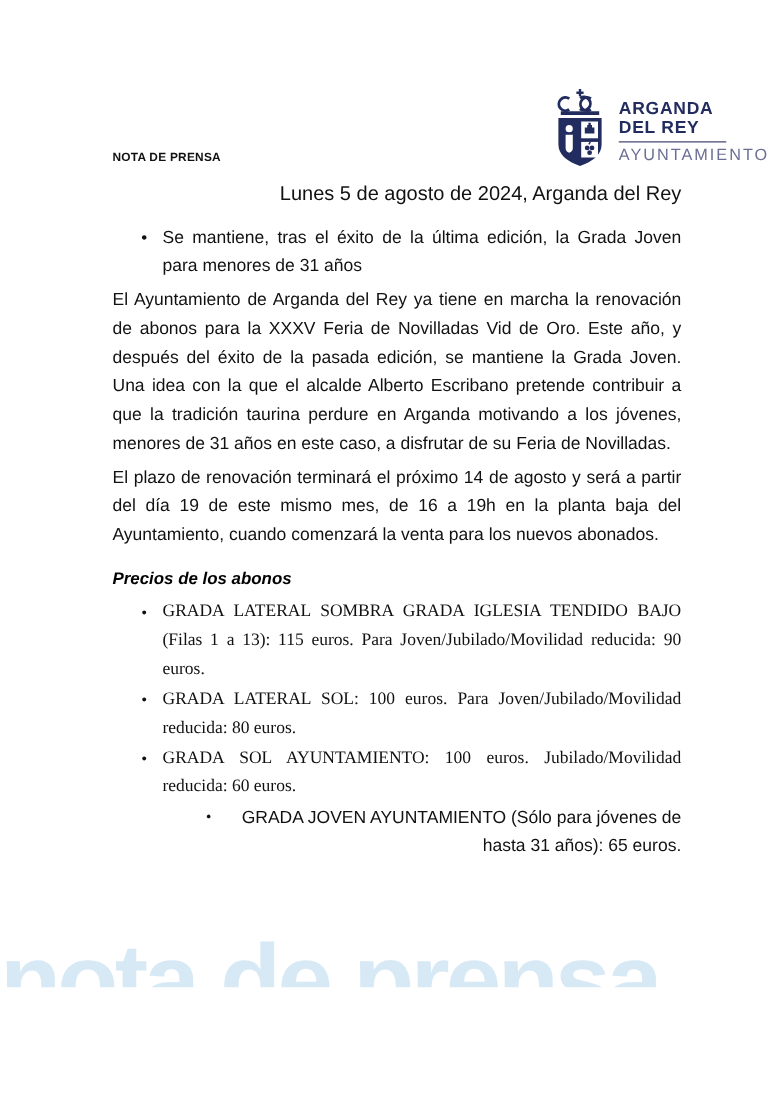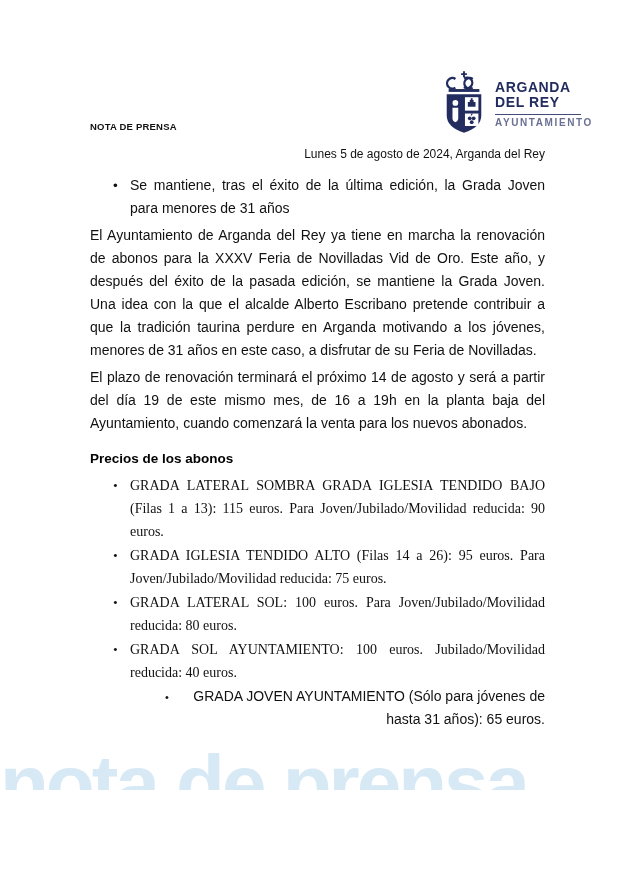--- a/index.html
+++ b/index.html
@@ -26,25 +26,25 @@
     font-size:9.5px;font-weight:bold;letter-spacing:.2px;color:#111;
   }
   .logo{
     position:absolute;top:70px;right:40px;
     display:flex;align-items:center;gap:7px;
     width:145px;
   }
   .logo-text{color:var(--navy);line-height:1;}
   .logo-name{font-size:14px;font-weight:bold;letter-spacing:.6px;line-height:1.12;}
   .logo-rule{height:1.5px;background:var(--navy);opacity:.85;margin:3px 0 3px 0;width:86px;}
-  .logo-sub{font-size:10px;letter-spacing:1.6px;color:#6a7094;font-weight:700;}
+  .logo-sub{font-size:13px;letter-spacing:1.6px;color:#6a7094;font-weight:400;}
   .dateline{
     margin-top:15px;
     text-align:right;
-    font-size:12px;color:#111;
+    font-size:16px;color:#111;
   }
   h1.doc-title{
     margin-top:15px;
     font-size:16.5px;line-height:28px;font-weight:bold;color:#000;
     text-align:justify;
   }
   .body-text{font-size:14px;line-height:23px;text-align:justify;color:#111;}
   ul.bullets{list-style:none;margin-top:13px;}
   ul.bullets li{
     position:relative;
@@ -52,21 +52,21 @@
     margin-bottom:1px;
   }
   ul.bullets li::before{
     content:"\2022";
     position:absolute;left:-17px;top:0;
     font-size:13.5px;color:#111;
   }
   p.para{margin-top:4px;}
   h2.section-heading{
     margin-top:16px;
-    font-size:13.5px;font-weight:bold;color:#000;
+    font-size:13.5px;font-weight:bold;color:#000;font-style:italic;
   }
   ul.prices{margin-top:8px;font-family:Liberation Serif, serif;}
   .sub-item{
     position:relative;
     margin-left:75px;
     text-align:right;
   }
   .sub-item::before{
     content:"\2022";
     position:absolute;left:0px;top:1px;
@@ -139,23 +139,22 @@
       <li><span>Se mantiene, tras el éxito de la última edición, la Grada Joven para menores de 31 años</span></li>
     </ul>
 
     <p class="para body-text">El Ayuntamiento de Arganda del Rey ya tiene en marcha la renovación de abonos para la XXXV Feria de Novilladas Vid de Oro. Este año, y después del éxito de la pasada edición, se mantiene la Grada Joven. Una idea con la que el alcalde Alberto Escribano pretende contribuir a que la tradición taurina perdure en Arganda motivando a los jóvenes, menores de 31 años en este caso, a disfrutar de su Feria de Novilladas.</p>
     <p class="para body-text">El plazo de renovación terminará el próximo 14 de agosto y será a partir del día 19 de este mismo mes, de 16 a 19h en la planta baja del Ayuntamiento, cuando comenzará la venta para los nuevos abonados.</p>
 
     <h2 class="section-heading">Precios de los abonos</h2>
 
     <ul class="bullets prices body-text">
       <li><span>GRADA LATERAL SOMBRA GRADA IGLESIA TENDIDO BAJO (Filas 1 a 13): 115 euros. Para Joven/Jubilado/Movilidad reducida: 90 euros.</span></li>
-      <li><span>GRADA IGLESIA TENDIDO ALTO (Filas 14 a 26): 95 euros. Para Joven/Jubilado/Movilidad reducida: 75 euros.</span></li>
       <li><span>GRADA LATERAL SOL: 100 euros. Para Joven/Jubilado/Movilidad reducida: 80 euros.</span></li>
-      <li><span>GRADA SOL AYUNTAMIENTO: 100 euros. Jubilado/Movilidad reducida: 40 euros.</span></li>
+      <li><span>GRADA SOL AYUNTAMIENTO: 100 euros. Jubilado/Movilidad reducida: 60 euros.</span></li>
     </ul>
     <div class="sub-item body-text">GRADA JOVEN AYUNTAMIENTO (Sólo para jóvenes de hasta 31 años): 65 euros.</div>
   </div>
 
   <div class="watermark">nota de prensa</div>
 
   <svg class="ribbon" viewBox="0 0 625 884" aria-hidden="true">
     <polygon points="438,884 612,848 625,851 625,871 500,884" fill="#3aa8dd"></polygon>
     <polygon points="496,882 625,869 625,884 496,884" fill="#0f1216"></polygon>
   </svg>

